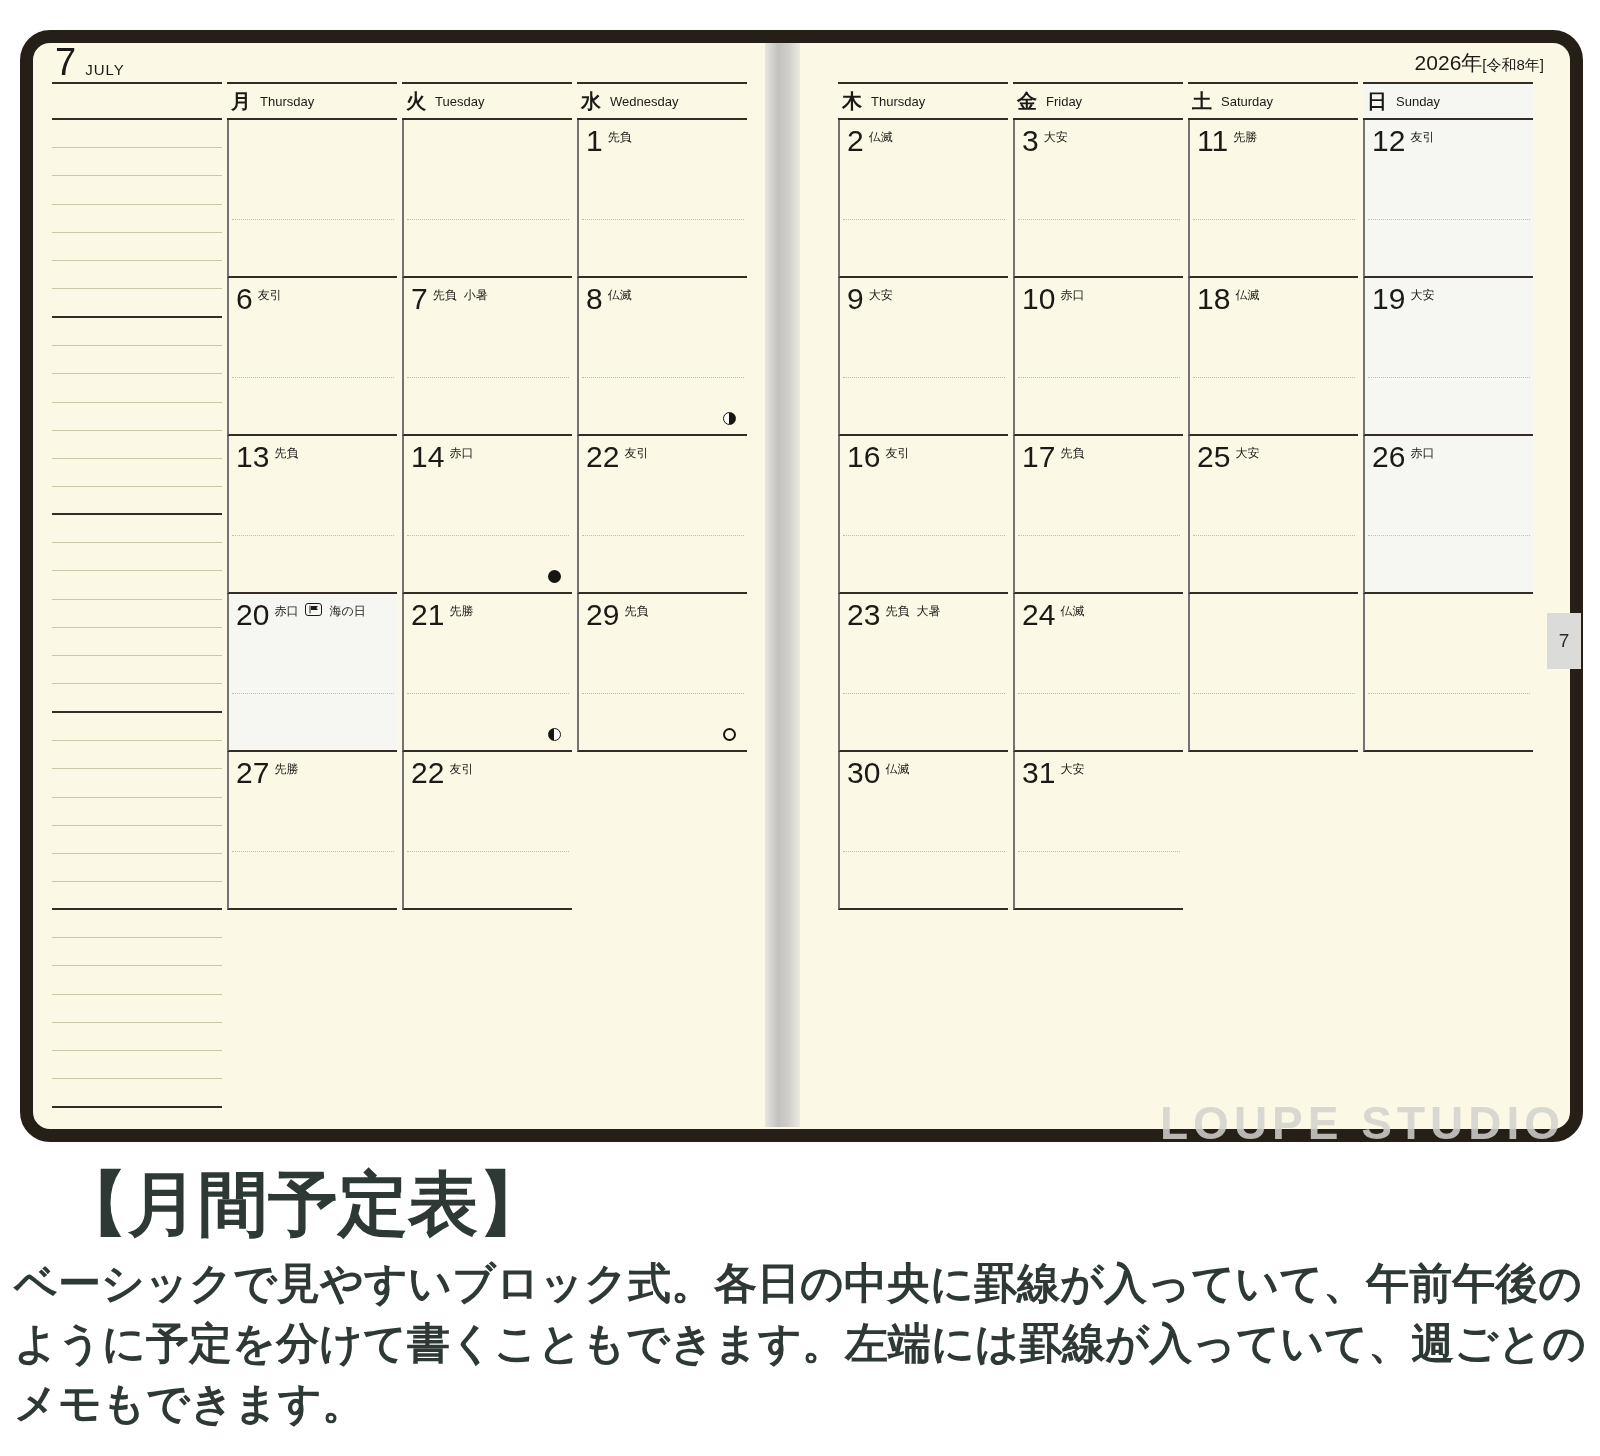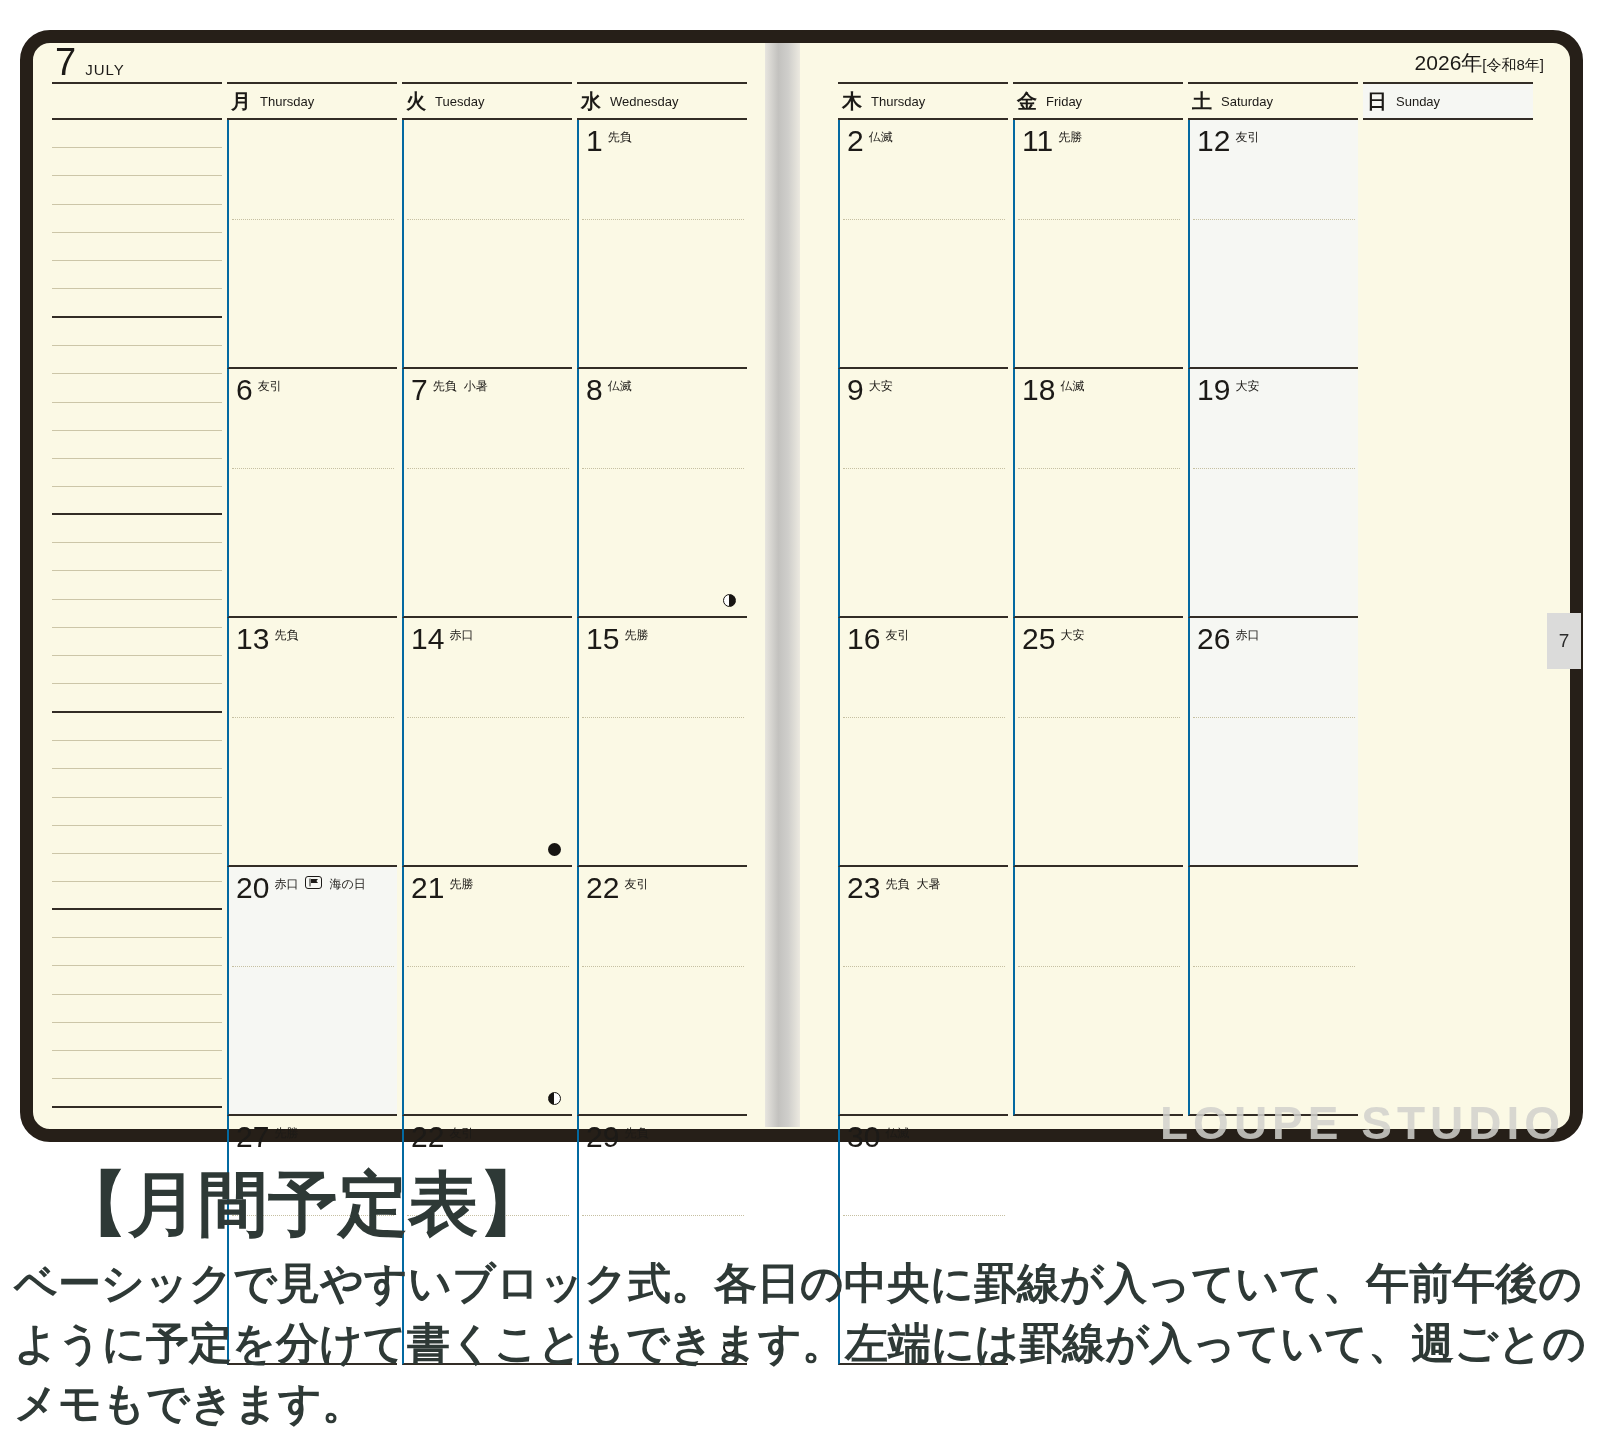--- a/index.html
+++ b/index.html
@@ -32,21 +32,21 @@
   .h-kanji { font-size:20px; font-weight:bold; }
   .h-en { font-size:13px; margin-left:9px; }
 
   .body-row { display:flex; }
   .memo-col { width:170px; margin-right:5px; }
   .memo-block { height:197.6px; border-bottom:2px solid #332d26;
     background-image:repeating-linear-gradient(to bottom,
       rgba(0,0,0,0) 0, rgba(0,0,0,0) 27.2px, #ccc6a8 27.2px, #ccc6a8 28.2px); }
 
   .day-col { width:170px; margin-right:5px; }
-  .cell { position:relative; height:249px; border-left:2px solid #0369a1; border-bottom:2px solid #332d26;
+  .cell { position:relative; height:158px; border-left:2px solid #737373; border-bottom:2px solid #332d26;
     padding:6px 6px 0 7px; color:#1c1a17; }
   .cell::after { content:""; position:absolute; left:3px; right:3px; top:99px;
     border-top:1px dotted #c6c0a2; }
   .cell.shaded { background:#f6f7f3; }
   .dn { display:inline-block; font-size:30px; line-height:1; }
   .rk { display:inline-block; font-size:12px; margin-left:5px; vertical-align:top; margin-top:3px; }
   .nt { display:inline-block; font-size:12px; margin-left:7px; vertical-align:top; margin-top:3px;text-align:center; }
   .flag { display:inline-block; vertical-align:top; margin-top:3px; margin-left:7px; line-height:0; }
 
   .moon { position:absolute; right:11px; bottom:9px; width:13px; height:13px; border-radius:50%; }
@@ -115,21 +115,20 @@
       <div class="day-col">
         <div class="cell"></div>
         <div class="cell"><span class="dn">7</span><span class="rk">先負</span><span class="nt">小暑</span></div>
         <div class="cell"><span class="dn">14</span><span class="rk">赤口</span><span class="moon moon-new"></span></div>
         <div class="cell"><span class="dn">21</span><span class="rk">先勝</span><span class="moon moon-fq"></span></div>
         <div class="cell"><span class="dn">22</span><span class="rk">友引</span></div>
       </div>
       <div class="day-col">
         <div class="cell"><span class="dn">1</span><span class="rk">先負</span></div>
         <div class="cell"><span class="dn">8</span><span class="rk">仏滅</span><span class="moon moon-lq"></span></div>
-        <div class="cell"><span class="dn">15</span><span class="rk">先勝</span></div>
         <div class="cell"><span class="dn">22</span><span class="rk">友引</span></div>
         <div class="cell"><span class="dn">29</span><span class="rk">先負</span><span class="moon moon-full"></span></div>
       </div>
     </div>
   </div>
 
   <div class="spine"></div>
 
   <div class="page page-right">
     <div class="title-row">
@@ -155,20 +154,27 @@
     </div>
     <div class="body-row">
       <div class="day-col">
         <div class="cell"><span class="dn">2</span><span class="rk">仏滅</span></div>
         <div class="cell"><span class="dn">9</span><span class="rk">大安</span></div>
         <div class="cell"><span class="dn">16</span><span class="rk">友引</span></div>
         <div class="cell"><span class="dn">23</span><span class="rk">先負</span><span class="nt">大暑</span></div>
         <div class="cell"><span class="dn">30</span><span class="rk">仏滅</span></div>
       </div>
       <div class="day-col">
+        <div class="cell"><span class="dn">3</span><span class="rk">大安</span></div>
+        <div class="cell"><span class="dn">10</span><span class="rk">赤口</span></div>
+        <div class="cell"><span class="dn">17</span><span class="rk">先負</span></div>
+        <div class="cell"><span class="dn">24</span><span class="rk">仏滅</span></div>
+        <div class="cell"><span class="dn">31</span><span class="rk">大安</span></div>
+      </div>
+      <div class="day-col">
         <div class="cell"><span class="dn">11</span><span class="rk">先勝</span></div>
         <div class="cell"><span class="dn">18</span><span class="rk">仏滅</span></div>
         <div class="cell"><span class="dn">25</span><span class="rk">大安</span></div>
         <div class="cell"></div>
       </div>
       <div class="day-col">
         <div class="cell shaded"><span class="dn">12</span><span class="rk">友引</span></div>
         <div class="cell shaded"><span class="dn">19</span><span class="rk">大安</span></div>
         <div class="cell shaded"><span class="dn">26</span><span class="rk">赤口</span></div>
         <div class="cell"></div>

